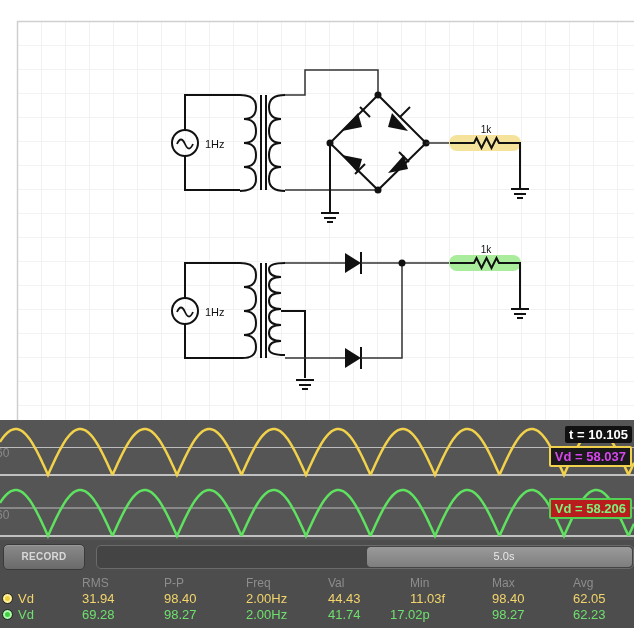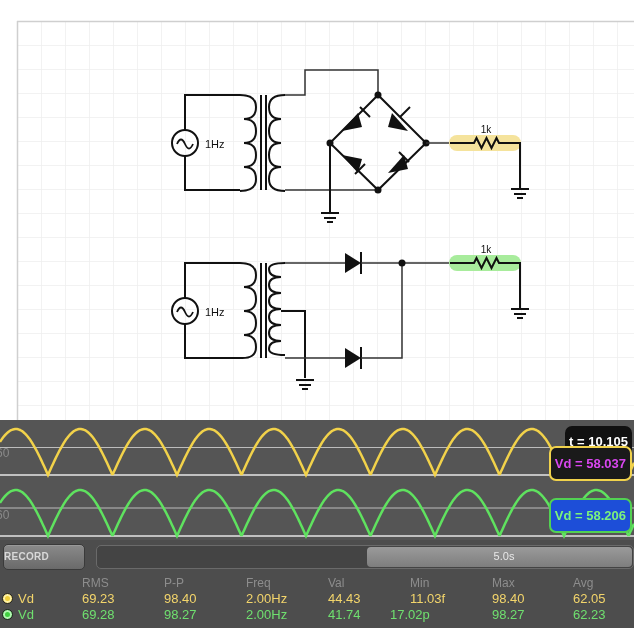--- a/index.html
+++ b/index.html
@@ -2,26 +2,26 @@
 <html><head>
 <meta charset="utf-8">
 <style>
   html,body{margin:0;padding:0;}
   body{width:634px;height:628px;overflow:hidden;background:#fff;position:relative;font-family:"Liberation Sans",sans-serif;}
   #canvas-area{position:absolute;left:0;top:0;width:634px;height:420px;background:#fff;}
   #circuit{position:absolute;left:0;top:0;}
   #scope{position:absolute;left:0;top:420px;width:634px;height:120px;background:#555555;}
   #scope svg{position:absolute;left:0;top:0;}
   .lvl{position:absolute;left:-4px;font-size:12px;color:#8a8a8a;}
-  .readout{position:absolute;font-weight:bold;font-size:13px;padding:8px 4px;border-radius:7px;white-space:nowrap;}
+  .readout{position:absolute;font-weight:bold;font-size:13px;padding:1px 4px;border-radius:2px;white-space:nowrap;}
   #time-readout{right:2px;top:6px;background:#111;color:#fff;}
   #yellow-readout{right:2px;top:26px;background:#1a1a1a;color:#d946ef;border:2px solid #f0d24c;}
-  #green-readout{right:2px;top:78px;background:#1d4ed8;color:#7cf27c;border:2px solid #52d152;}
+  #green-readout{right:2px;top:78px;background:#b91c1c;color:#7cf27c;border:2px solid #52d152;}
   #panel{position:absolute;left:0;top:540px;width:634px;height:88px;background:#4d4d4d;}
-  #record-button{position:absolute;left:3px;top:4px;width:80px;height:24px;border-radius:5px;background:linear-gradient(#8a8a8a,#6a6a6a);border:1px solid #3a3a3a;box-shadow:inset 0 1px 0 #999;color:#d8d8d8;font-size:10px;font-weight:bold;text-align:left;line-height:24px;letter-spacing:.3px;}
+  #record-button{position:absolute;left:3px;top:4px;width:80px;height:24px;border-radius:5px;background:linear-gradient(#8a8a8a,#6a6a6a);border:1px solid #3a3a3a;box-shadow:inset 0 1px 0 #999;color:#d8d8d8;font-size:10px;font-weight:bold;text-align:center;line-height:24px;letter-spacing:.3px;}
   #timeline{position:absolute;left:96px;top:5px;width:536px;height:22px;border-radius:5px;background:#444;border:1px solid #6a6a6a;}
   #timeline-fill{position:absolute;left:270px;top:1px;right:1px;bottom:1px;border-radius:4px;background:linear-gradient(#9a9a9a,#7e7e7e);}
   #timeline-label{position:absolute;left:278px;right:0;top:4px;text-align:center;color:#e8e8e8;font-size:11px;}
   .stats-head{position:absolute;top:36px;font-size:12px;color:#8d8d8d;}
   .row{position:absolute;left:0;width:634px;height:16px;font-size:13px;padding-left:32px;}
   .row span{position:absolute;}
   .row .dot{left:2px;top:2px;width:9px;height:9px;border-radius:50%;border:1px solid #222;}
   .row-y{top:51px;color:#f3d56b;}
   .row-g{top:67px;color:#6fe06f;}
   .row-y .dot{background:#f0cf3a;box-shadow:inset 0 0 0 2px #fff3a6;}
@@ -164,21 +164,21 @@
   <span class="stats-head" style="left:164px">P-P</span>
   <span class="stats-head" style="left:246px">Freq</span>
   <span class="stats-head" style="left:328px">Val</span>
   <span class="stats-head" style="left:410px">Min</span>
   <span class="stats-head" style="left:492px">Max</span>
   <span class="stats-head" style="left:573px">Avg</span>
 
   <div class="row row-y">
     <span class="dot"></span>
     <span style="left:18px">Vd</span>
-    <span style="left:82px">69.23</span>
+    <span style="left:82px">31.94</span>
     <span style="left:164px">98.40</span>
     <span style="left:246px">2.00Hz</span>
     <span style="left:328px">44.43</span>
     <span style="left:410px">11.03f</span>
     <span style="left:492px">98.40</span>
     <span style="left:573px">62.05</span>
   </div>
   <div class="row row-g">
     <span class="dot"></span>
     <span style="left:18px">Vd</span>

